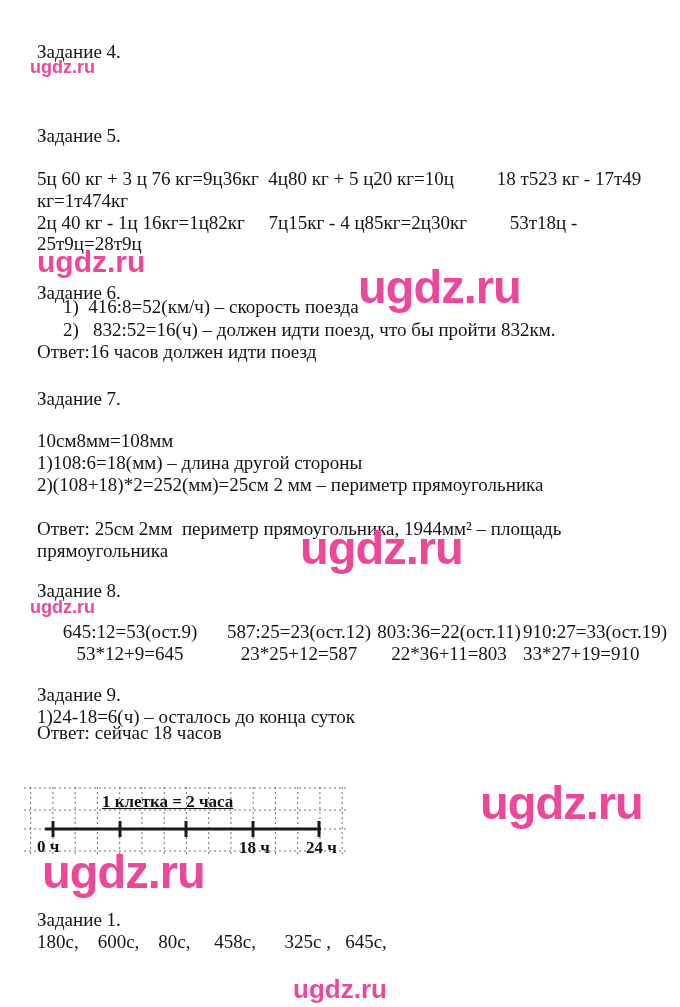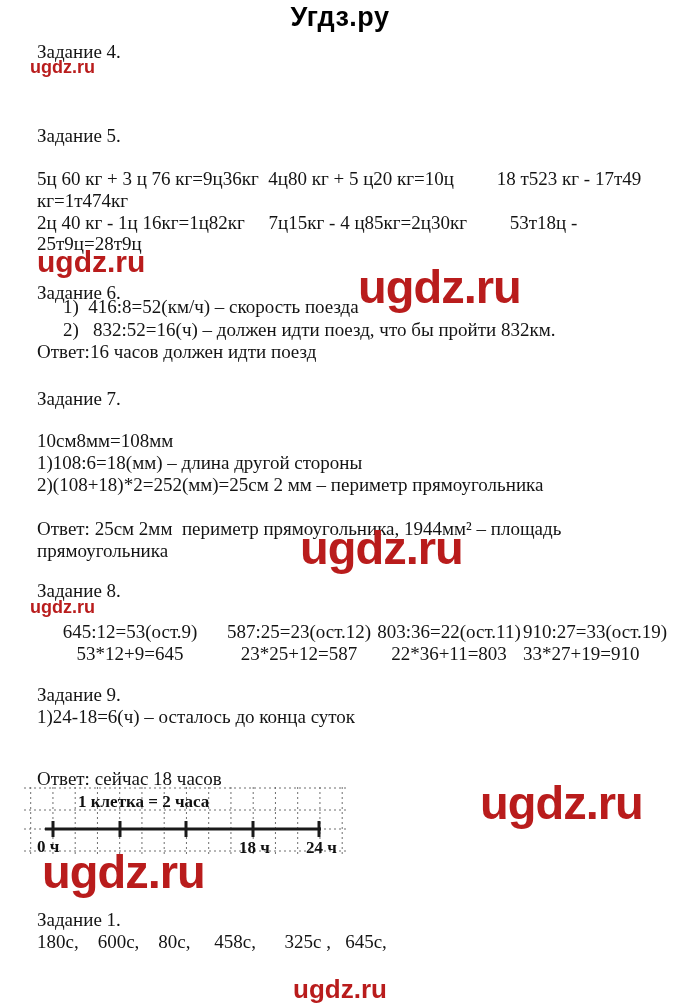--- a/index.html
+++ b/index.html
@@ -15,21 +15,21 @@
   .abs{position:absolute;}
   .t{line-height:22px;white-space:pre;}
   .site-title{
     left:0;right:0;top:2px;text-align:center;
     font-family:"Liberation Sans", sans-serif;
     font-weight:700;font-size:27px;color:#000;
     letter-spacing:0.5px;
   }
   .wm{
     font-family:"Liberation Sans", sans-serif;
-    font-weight:700;color:#b91c1c;line-height:1.1;
+    font-weight:700;color:#ec4899;line-height:1.1;
     white-space:pre;
   }
   .wm-small{font-size:18px;}
   .wm-medium{font-size:30px;}
   .wm-large{font-size:47px;letter-spacing:-1px;}
   .wm-footer{left:0;right:0;text-align:center;font-size:26px;}
   .eqrow{display:flex;left:37px;line-height:22px;white-space:pre;text-align:center;}
   .eqrow .c1{width:186px;}
   .eqrow .c2{width:152px;}
   .eqrow .c3{width:148px;}
@@ -42,21 +42,20 @@
     font-family:"Liberation Serif", serif;
     font-weight:700;font-size:17px;color:#111;
     white-space:pre;
   }
 </style>
 </head>
 <body>
 
 <div class="page">
 
-  <div class="abs site-title">Угдз.ру</div>
 
   <div class="abs t" style="left:37px;top:41px;">Задание 4.</div>
   <div class="abs wm wm-small" style="left:30px;top:58px;">ugdz.ru</div>
 
   <div class="abs t" style="left:37px;top:125px;">Задание 5.</div>
   <div class="abs t" style="left:37px;top:168px;">5ц 60 кг + 3 ц 76 кг=9ц36кг  4ц80 кг + 5 ц20 кг=10ц         18 т523 кг - 17т49</div>
   <div class="abs t" style="left:37px;top:190px;">кг=1т474кг</div>
   <div class="abs t" style="left:37px;top:212px;">2ц 40 кг - 1ц 16кг=1ц82кг     7ц15кг - 4 ц85кг=2ц30кг         53т18ц -</div>
   <div class="abs t" style="left:37px;top:233px;">25т9ц=28т9ц</div>
 
@@ -87,21 +86,21 @@
   </div>
   <div class="abs eqrow" style="top:643px;">
     <span class="c1">53*12+9=645</span>
     <span class="c2">23*25+12=587</span>
     <span class="c3">22*36+11=803</span>
     <span class="c4">33*27+19=910</span>
   </div>
 
   <div class="abs t" style="left:37px;top:684px;">Задание 9.</div>
   <div class="abs t" style="left:37px;top:706px;">1)24-18=6(ч) – осталось до конца суток</div>
-  <div class="abs t" style="left:37px;top:768px;">Ответ: сейчас 18 часов</div>
+  <div class="abs t" style="left:37px;top:722px;">Ответ: сейчас 18 часов</div>
 
   <div class="abs diagram">
     <svg id="diagram-svg" width="334" height="78" viewBox="0 0 334 78">
         <line x1="12.7" y1="3" x2="12.7" y2="73" class="grid"></line>
         <line x1="34.95" y1="3" x2="34.95" y2="73" class="grid"></line>
         <line x1="57.2" y1="3" x2="57.2" y2="73" class="grid"></line>
         <line x1="79.45" y1="3" x2="79.45" y2="73" class="grid"></line>
         <line x1="101.7" y1="3" x2="101.7" y2="73" class="grid"></line>
         <line x1="123.95" y1="3" x2="123.95" y2="73" class="grid"></line>
         <line x1="146.2" y1="3" x2="146.2" y2="73" class="grid"></line>
@@ -117,21 +116,21 @@
         <line x1="6" y1="26" x2="330" y2="26" class="grid"></line>
         <line x1="6" y1="45" x2="330" y2="45" class="grid"></line>
         <line x1="6" y1="67" x2="330" y2="67" class="grid"></line>
         <line x1="27" y1="45" x2="303" y2="45" class="axis"></line>
         <line x1="35" y1="37" x2="35" y2="53" class="axis"></line>
         <line x1="102" y1="37" x2="102" y2="53" class="axis"></line>
         <line x1="168" y1="37" x2="168" y2="53" class="axis"></line>
         <line x1="235" y1="37" x2="235" y2="53" class="axis"></line>
         <line x1="301" y1="37" x2="301" y2="53" class="axis"></line>
       </svg>
-    <span class="dlabel" style="left:60px;top:8px;">1 клетка = 2 часа</span>
+    <span class="dlabel" style="left:84px;top:8px;text-decoration:underline;">1 клетка = 2 часа</span>
     <span class="dlabel" style="left:19px;top:53px;">0 ч</span>
     <span class="dlabel" style="left:221px;top:54px;">18 ч</span>
     <span class="dlabel" style="left:288px;top:54px;">24 ч</span>
   </div>
 
   <div class="abs wm wm-large" style="left:480px;top:777px;">ugdz.ru</div>
   <div class="abs wm wm-large" style="left:42px;top:846px;">ugdz.ru</div>
 
   <div class="abs t" style="left:37px;top:909px;">Задание 1.</div>
   <div class="abs t" style="left:37px;top:931px;">180с,    600с,    80с,     458с,      325с ,   645с,</div>

